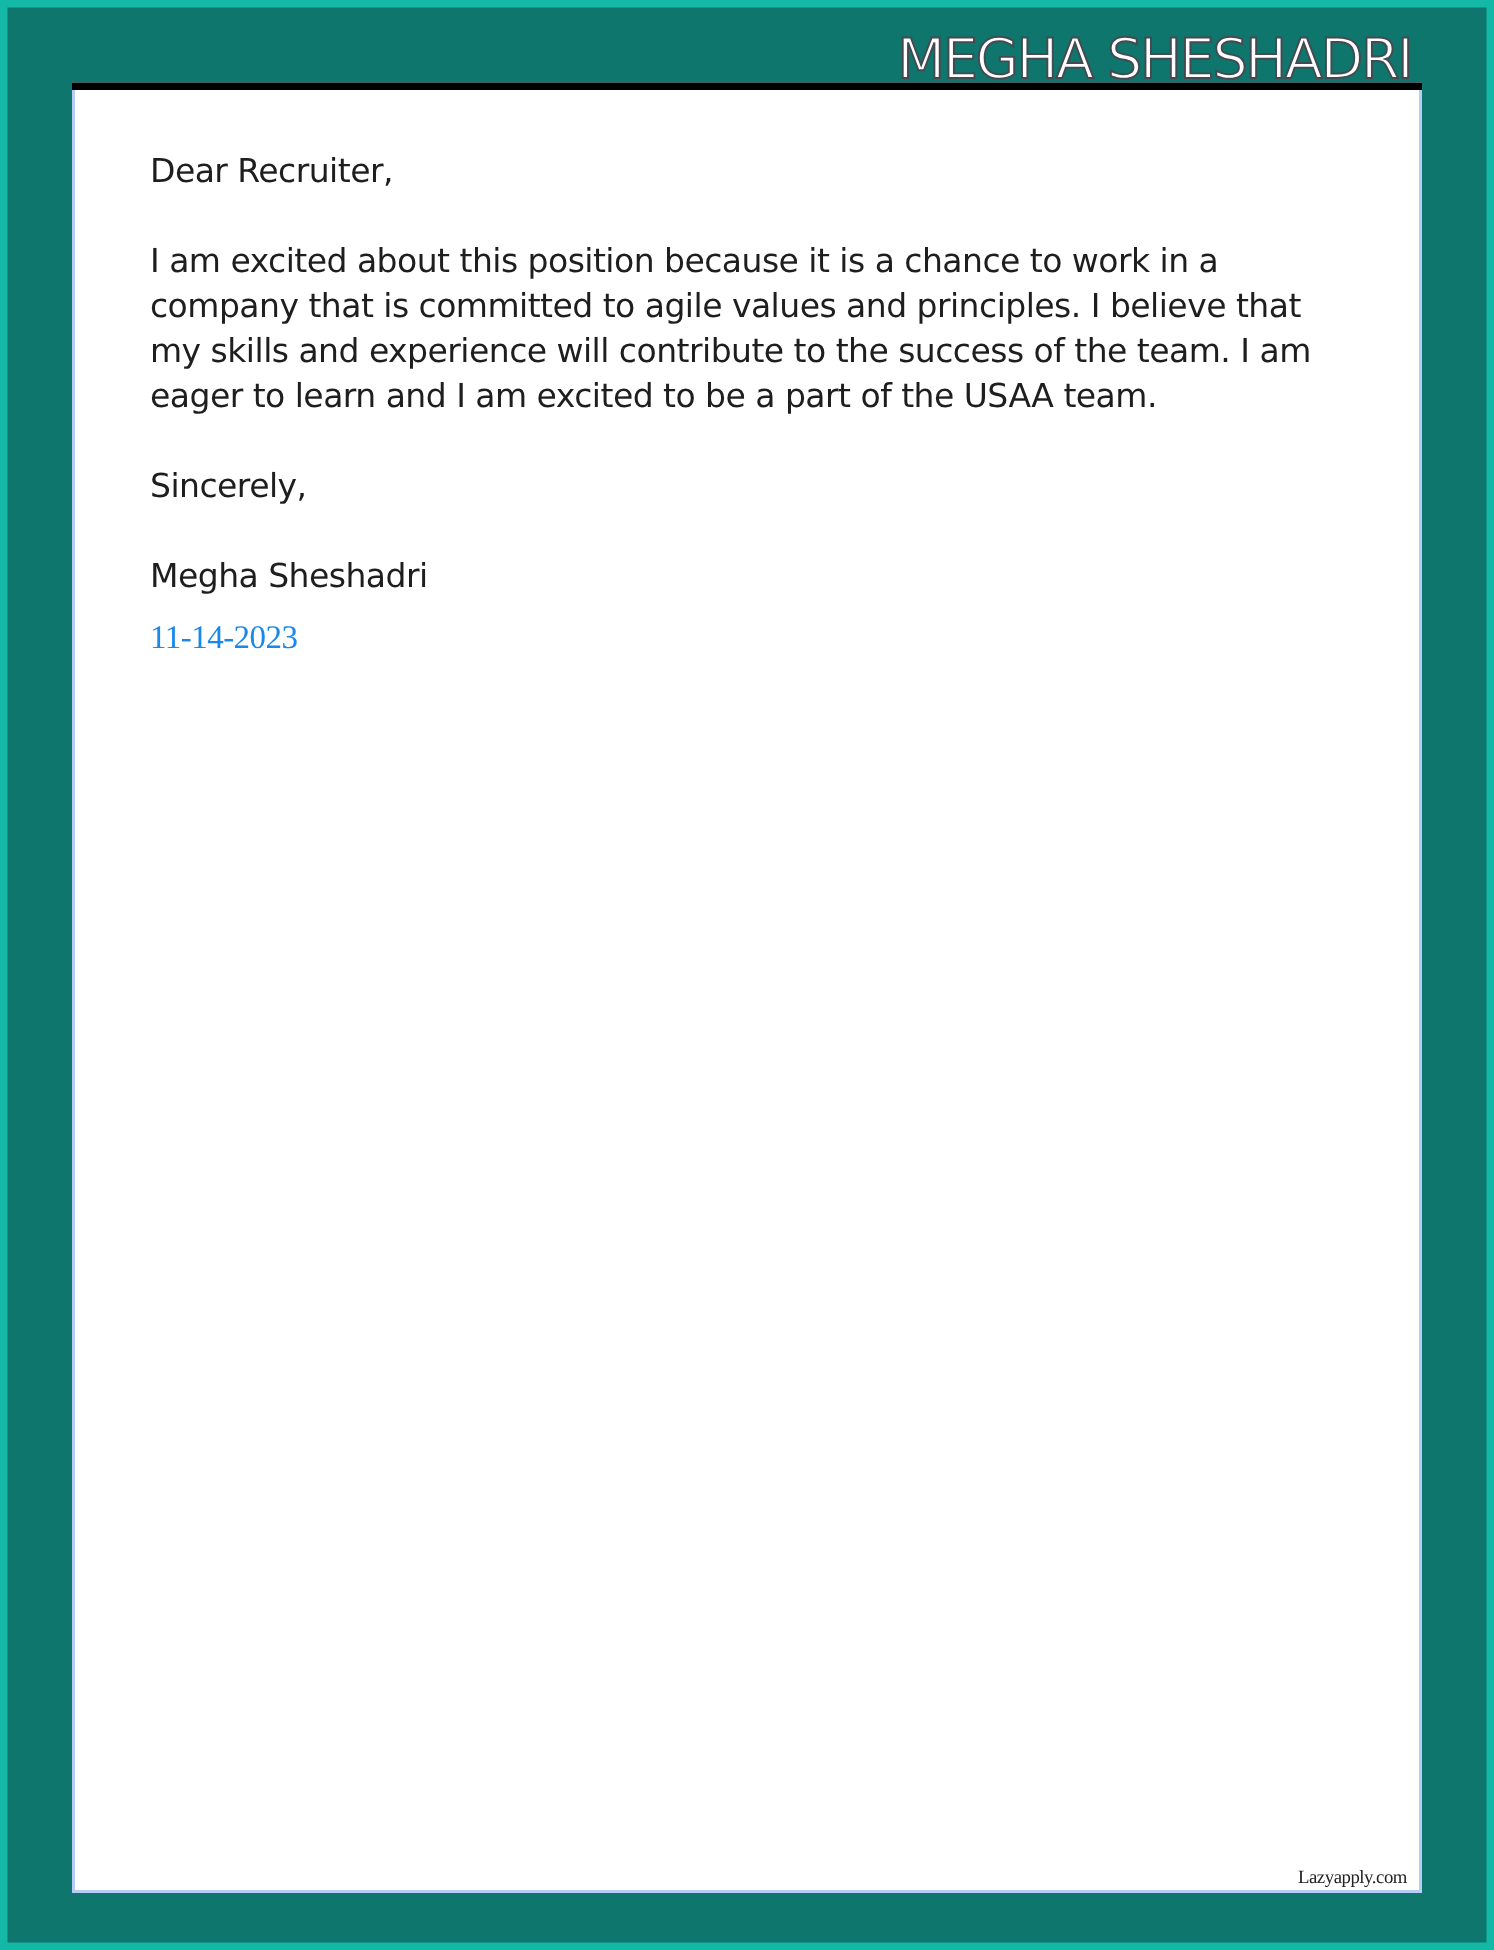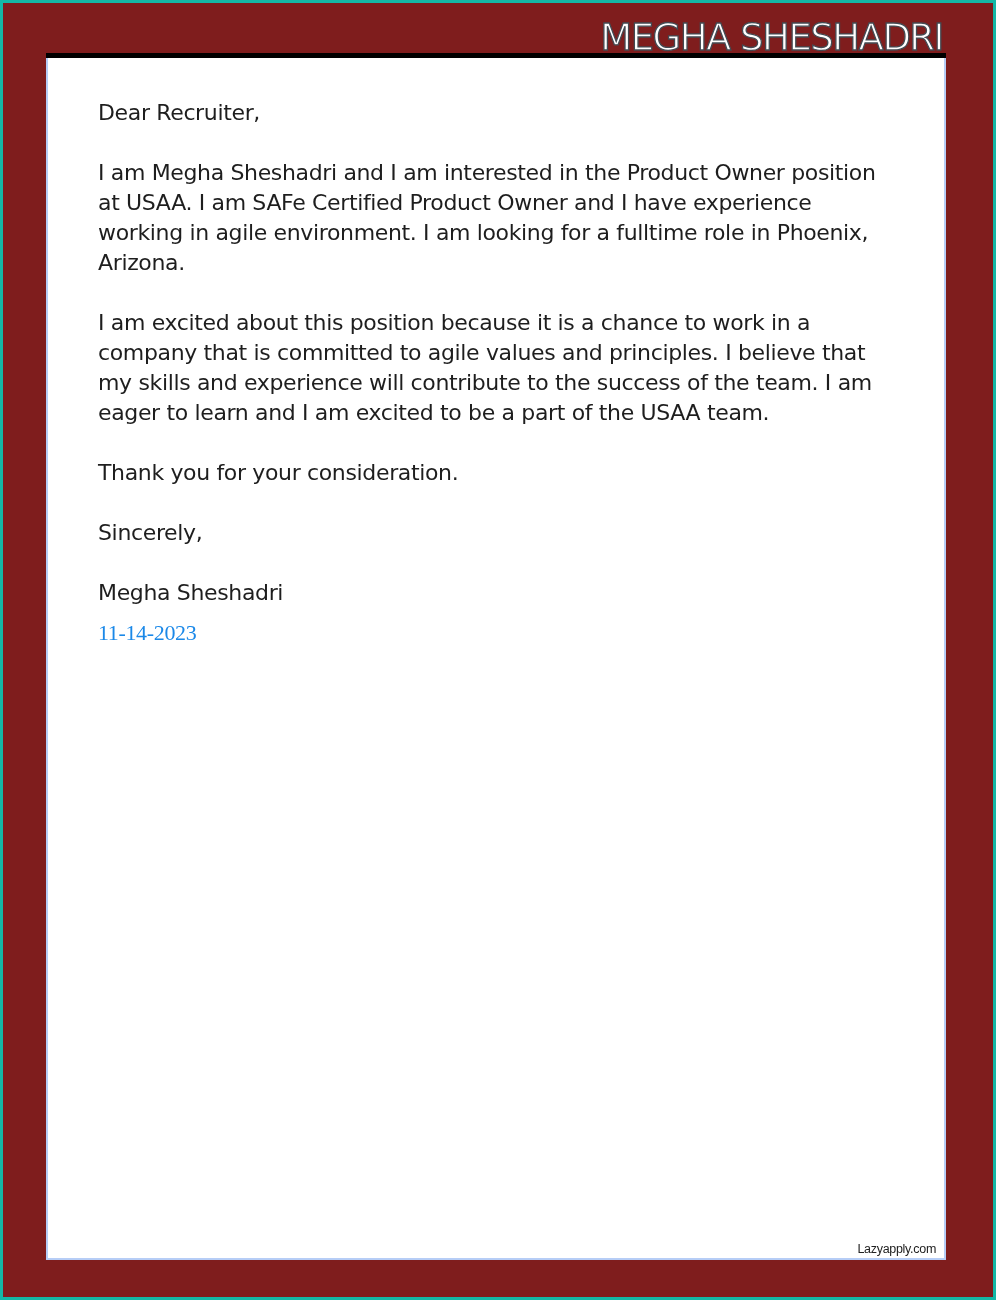--- a/index.html
+++ b/index.html
@@ -6,22 +6,22 @@
     html, body {
       width: 996px;
       height: 1300px;
       overflow: hidden;
       background: #000;
     }
     .frame {
       position: absolute;
       left: 0; top: 0;
       width: 996px; height: 1300px;
-      border: 3px solid #14b8a6;
-      background: #7f1d1d;
+      border: 5px solid #14b8a6;
+      background: #0f766e;
     }
     .name-header {
       position: absolute;
       right: 50px;
       top: 14px;
       font-family: "DejaVu Sans", sans-serif;
       font-size: 37px;
       letter-spacing: -1.5px;
       color: #ffffff;
       -webkit-text-stroke: 1.3px #444a52;
@@ -62,41 +62,39 @@
     .signoff { margin-bottom: 30px; }
     .signature { margin-bottom: 10px; }
     .date {
       color: #1a88e8;
       font-family: Liberation Serif, serif;
     }
     .footer-brand {
       position: absolute;
       right: 8px;
       bottom: 0px;
-      font-family: Liberation Sans, sans-serif;
+      font-family: Liberation Serif, serif;
       font-size: 12.5px;
       color: #222;
       letter-spacing: -0.3px;
       line-height: 18px;
     }
   </style>
 </head>
 <body>
 
 <div class="frame">
   <div class="name-header">MEGHA SHESHADRI</div>
 
   <div class="page">
     <div class="top-bar"></div>
 
     <div class="content">
       <p class="para">Dear Recruiter,</p>
-      <p class="para">I am Megha Sheshadri and I am interested in the Product Owner position at USAA. I am SAFe Certified Product Owner and I have experience working in agile environment. I am looking for a fulltime role in Phoenix, Arizona.</p>
       <p class="para">I am excited about this position because it is a chance to work in a company that is committed to agile values and principles. I believe that my skills and experience will contribute to the success of the team. I am eager to learn and I am excited to be a part of the USAA team.</p>
-      <p class="para">Thank you for your consideration.</p>
       <p class="signoff">Sincerely,</p>
       <p class="signature">Megha Sheshadri</p>
       <p class="date">11-14-2023</p>
     </div>
 
     <div class="footer-brand">Lazyapply.com</div>
   </div>
 </div>
 
 </body></html>

